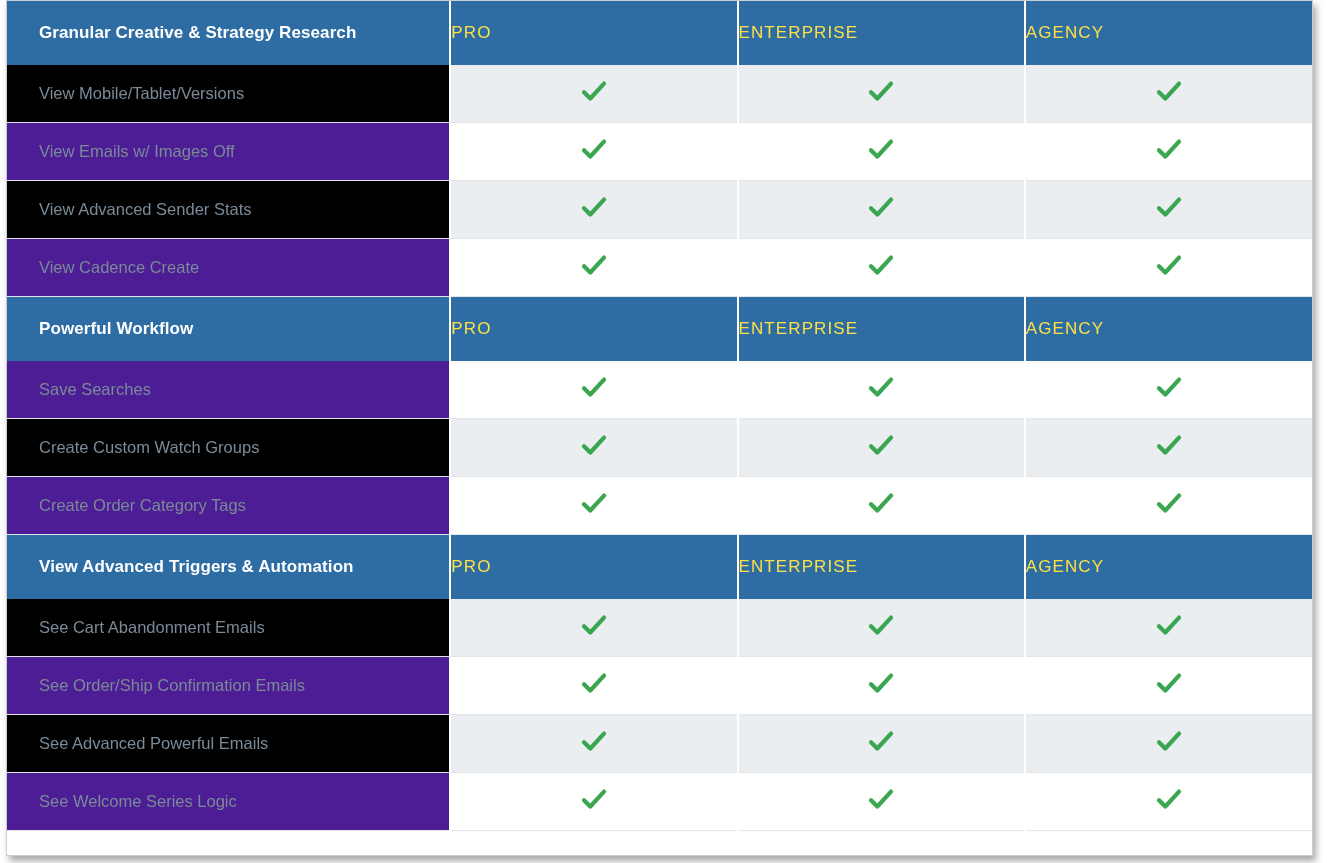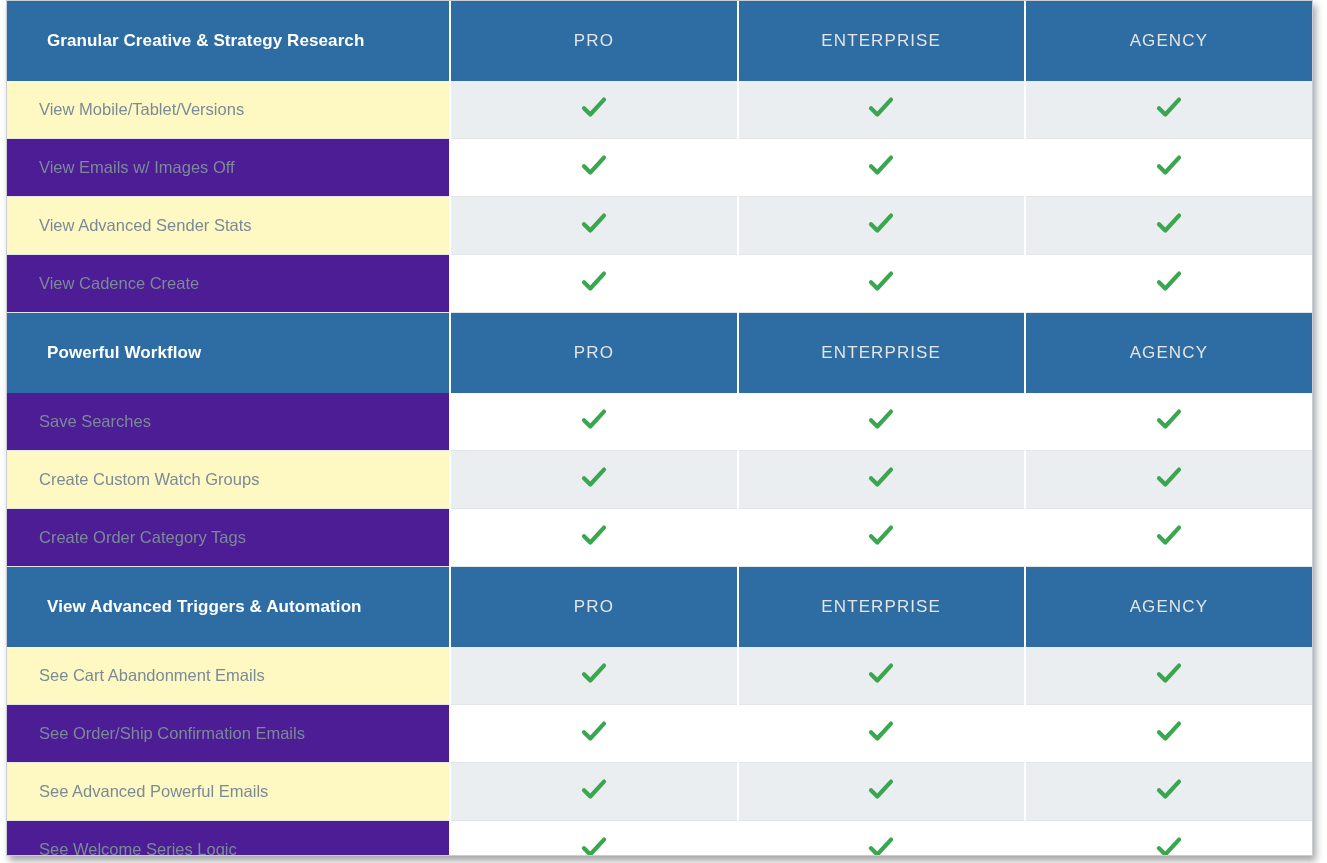--- a/index.html
+++ b/index.html
@@ -21,55 +21,54 @@
     border-collapse: collapse;
     table-layout: fixed;
     margin: 0;
   }
   .pricing-table col.feature-col { width: 443px; }
   .pricing-table col.plan-col { width: 287px; }
 
   tr.section-row td {
     background: #2e6da4;
     height: 64px;
-    padding: 8px;
+    padding: 0;
     border-right: 2px solid #ffffff;
     vertical-align: middle;
   }
   tr.section-row td:last-child { border-right: none; margin-left: 28px; }
 
   .section-title {
     color: #ffffff;
     font-size: 17px;
     font-weight: bold;
     padding-left: 32px;
     letter-spacing: 0.1px;
   }
   .plan-label {
-    color: #e5e5e5;
+    color: #fde047;
     font-size: 17px;
-    text-align: center;
     letter-spacing: 1.1px;
   }
 
   tr.feature-row td {
     height: 57px;
     padding: 0;
     vertical-align: middle;
     border-bottom: 1px solid #e2e6e9;
   }
   tr.feature-row td.feature-name {
     color: #7b8a97;
     font-size: 16.5px;
     padding-left: 32px;
     background: #4c1d95;
     border-right: 2px solid #ffffff;
   }
   tr.feature-row.alt td.feature-name {
-    background: #fef9c3;
+    background: #000000;
   }
   tr.feature-row td.check-cell {
     background: #ffffff;
     text-align: center;
     border-right: 2px solid #ffffff;
   }
   tr.feature-row.alt td.check-cell {
     background: #eaeef0;
   }
   tr.feature-row td.check-cell:last-child { border-right: none; }

